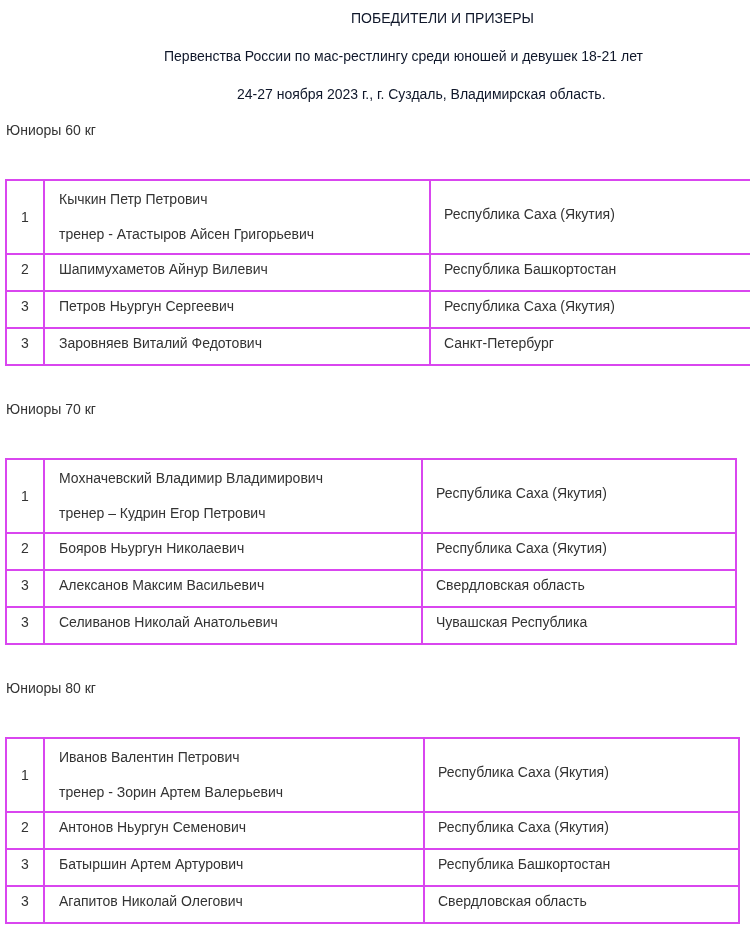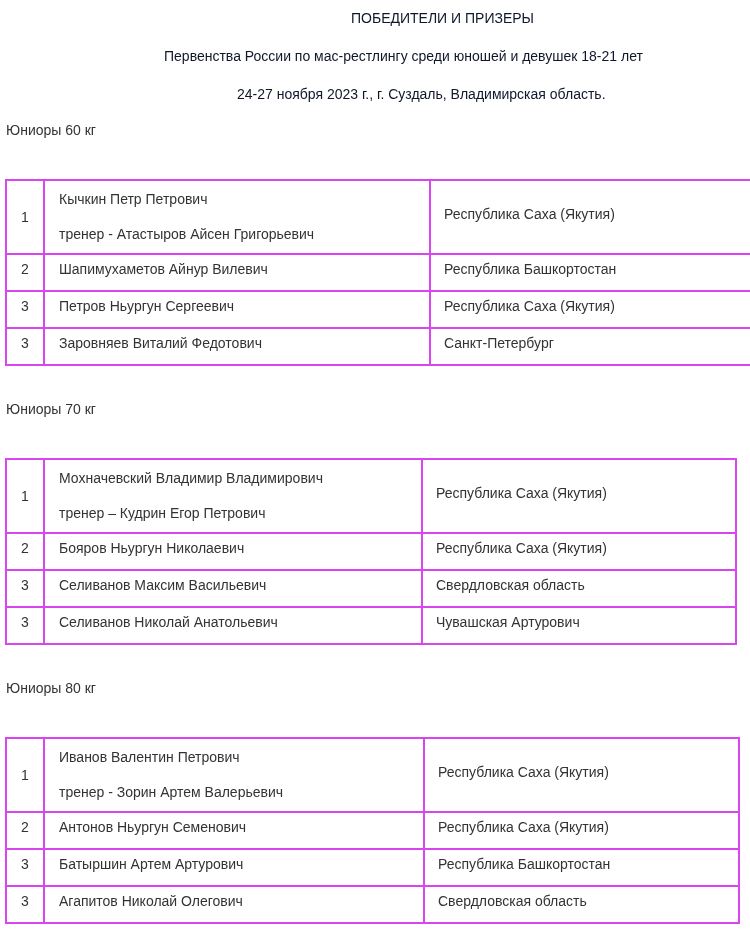--- a/index.html
+++ b/index.html
@@ -121,35 +121,35 @@
         </td>
     <td class="region">
           <span class="line">Республика Саха (Якутия)</span>
         </td>
   </tr>
   <tr class="row">
     <td class="place">
           <span class="line">3</span>
         </td>
     <td class="name">
-          <span class="line">Селиванов Максим Васильевич</span>
+          <span class="line">Алексанов Максим Васильевич</span>
         </td>
     <td class="region">
           <span class="line">Свердловская область</span>
         </td>
   </tr>
   <tr class="row">
     <td class="place">
           <span class="line">3</span>
         </td>
     <td class="name">
           <span class="line">Селиванов Николай Анатольевич</span>
         </td>
     <td class="region">
-          <span class="line">Чувашская Артурович</span>
+          <span class="line">Чувашская Республика</span>
         </td>
   </tr>
 </tbody>
   </table>
 
 <div class="section-title" style="top:680px;">Юниоры 80 кг</div>
 <table class="results" style="left:5px; top:737px; width:735px;">
   <colgroup>
       <col style="width:38px">
       <col style="width:380px">

